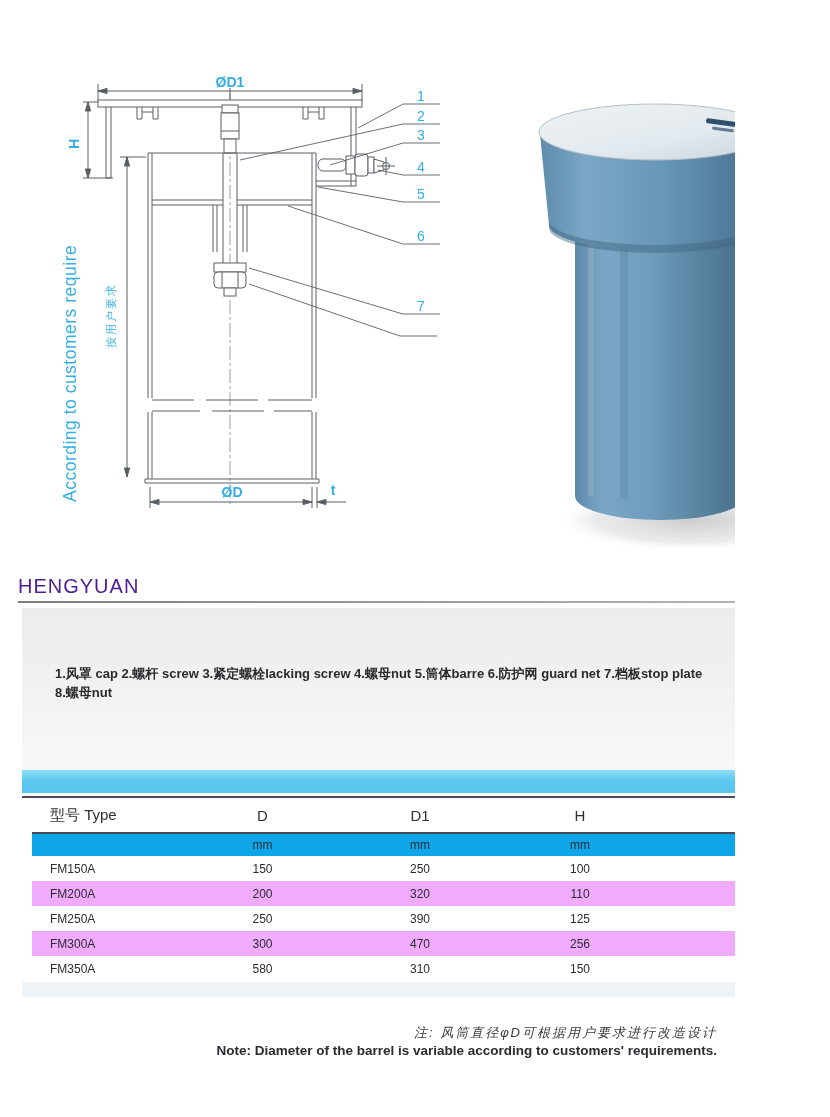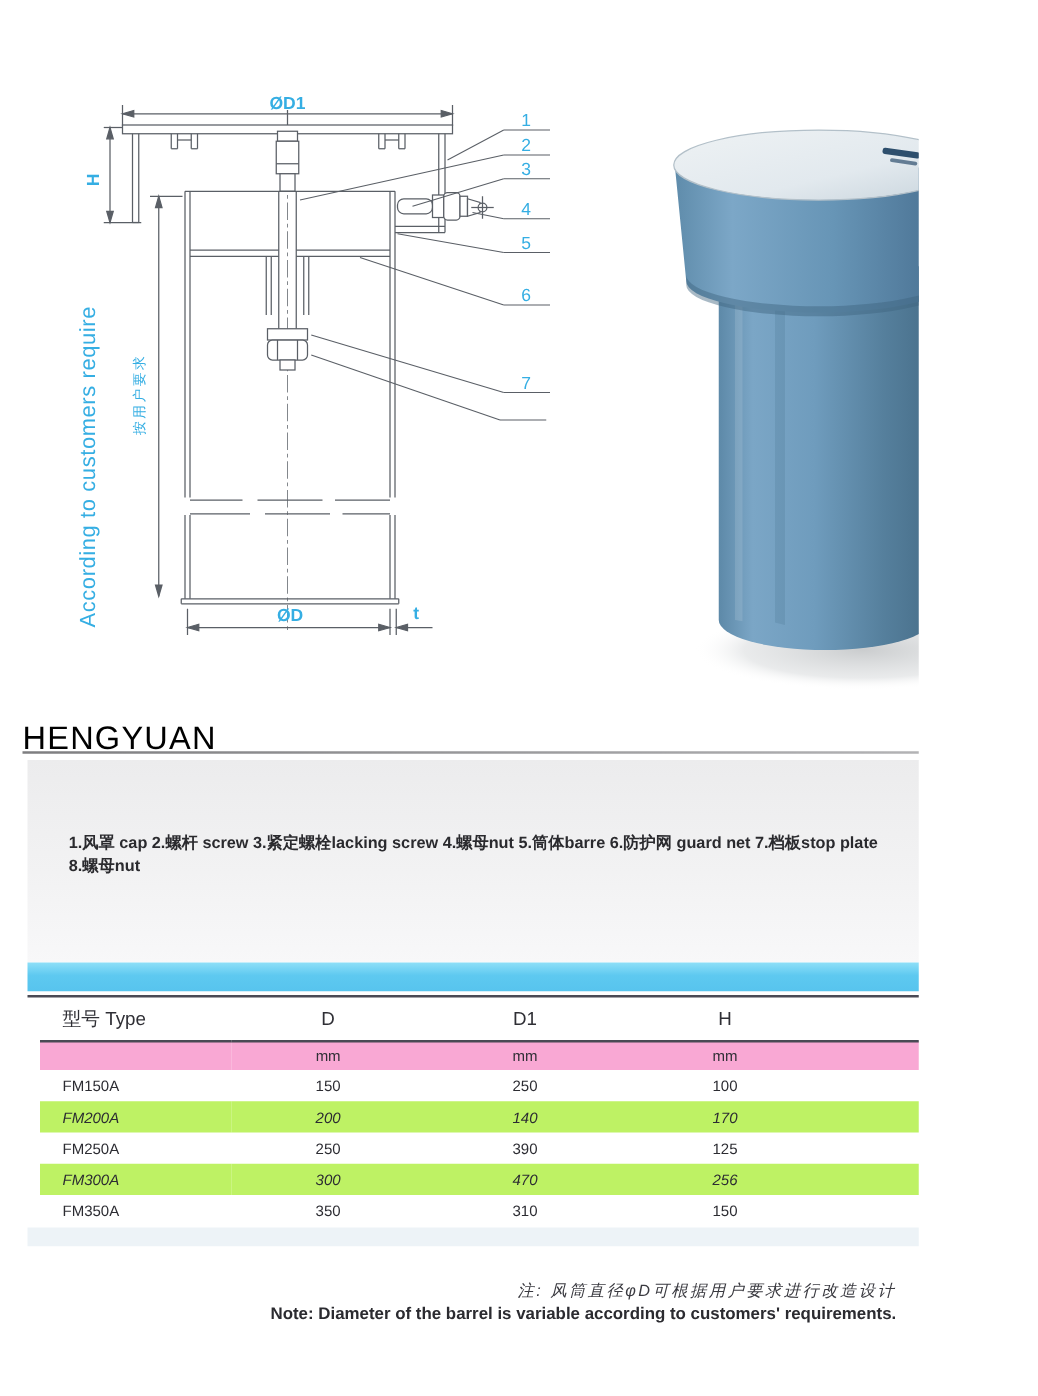--- a/index.html
+++ b/index.html
@@ -1,45 +1,45 @@
 <!DOCTYPE html>
 <html><head>
 <meta charset="utf-8">
 <style>
   html,body{margin:0;padding:0;background:#fff;}
   #page{position:relative;width:735px;height:1117px;background:#ffffff;overflow:hidden;
         font-family:"Liberation Sans", sans-serif;color:#2f2f35;}
   svg text{font-family:"Liberation Sans", sans-serif;}
 
   
-  #brand{position:absolute;left:18px;top:575px;font-size:26px;letter-spacing:1px;color:#000000;}
+  #brand{position:absolute;left:18px;top:575px;font-size:20px;letter-spacing:1px;color:#4c1d95;}
   #brand-rule{position:absolute;left:18px;top:601px;width:794px;height:2px;
               background:linear-gradient(90deg,#7e7e80,#b9b9bb);}
 
   
   #parts-panel{position:absolute;left:22px;top:608px;width:806px;height:162px;
                background:linear-gradient(180deg,#ececed 0%,#f2f2f3 55%,#f8f8f9 100%);}
   .parts-line{position:absolute;left:33px;font-size:13px;font-weight:700;color:#2a2a2e;white-space:nowrap;}
   #parts-line1{top:57px;}
   #parts-line2{top:76px;}
 
   
   #cyan-band{position:absolute;left:22px;top:770px;width:806px;height:23px;
              background:linear-gradient(180deg,#8edff8 0%,#5ec9f0 45%,#57c4ee 100%);}
   #table-top-rule{position:absolute;left:22px;top:796px;width:806px;height:2px;background:#4a4a55;}
   #spec-table{position:absolute;left:32px;top:799px;width:806px;border-collapse:collapse;table-layout:fixed;}
   #spec-table col.c0{width:153px;} #spec-table col.c1{width:155px;} #spec-table col.c2{width:160px;}
   #spec-table col.c3{width:160px;} #spec-table col.c4{width:178px;}
   #spec-table td,#spec-table th{padding:0;font-weight:400;text-align:center;}
   #spec-table .hdr td{height:33px;font-size:15px;color:#2f2f35;border-bottom:2px solid #4a4a55;}
   #spec-table .hdr td:first-child{text-align:left;padding-left:18px;}
-  #spec-table .units td{height:22px;font-size:12px;background:#f9a8d4;}
+  #spec-table .units td{height:22px;font-size:12px;background:#0ea5e9;}
   #spec-table .row td{height:25px;font-size:12px;color:#2c2c32;}
   #spec-table .row td:first-child{text-align:left;padding-left:18px;}
-  #spec-table .row.alt td{background:#bef264;font-style:italic;}
+  #spec-table .row.alt td{background:#f0abfc;}
   #table-footer-strip{position:absolute;left:22px;top:982px;width:806px;height:15px;background:#edf3f7;}
 
   
   .foot-note{position:absolute;right:18px;white-space:nowrap;}
   #note-zh{top:1024px;font-size:13px;color:#3a3a40;letter-spacing:2px;font-style:italic;}
   #note-en{top:1043px;font-size:13.5px;font-weight:700;color:#2b2b30;margin-left:16px;}
 
   
   #drawing{position:absolute;left:0;top:0;}
   #photo{position:absolute;left:470px;top:28px;}
@@ -301,41 +301,41 @@
       <tr class="row">
         <td>FM150A</td>
         <td>150</td>
         <td>250</td>
         <td>100</td>
         <td>6</td>
       </tr>
       <tr class="row alt">
         <td>FM200A</td>
         <td>200</td>
-        <td>140</td>
-        <td>170</td>
+        <td>320</td>
+        <td>110</td>
         <td>6</td>
       </tr>
       <tr class="row">
         <td>FM250A</td>
         <td>250</td>
         <td>390</td>
         <td>125</td>
         <td>6</td>
       </tr>
       <tr class="row alt">
         <td>FM300A</td>
         <td>300</td>
         <td>470</td>
         <td>256</td>
         <td>6</td>
       </tr>
       <tr class="row">
         <td>FM350A</td>
-        <td>350</td>
+        <td>580</td>
         <td>310</td>
         <td>150</td>
         <td>6</td>
       </tr>
     </tbody>
   </table>
   <div id="table-footer-strip"></div>
 
   <div id="note-zh" class="foot-note">注: 风筒直径φD可根据用户要求进行改造设计</div>
   <div id="note-en" class="foot-note">Note: Diameter of the barrel is variable according to customers' requirements.</div>

